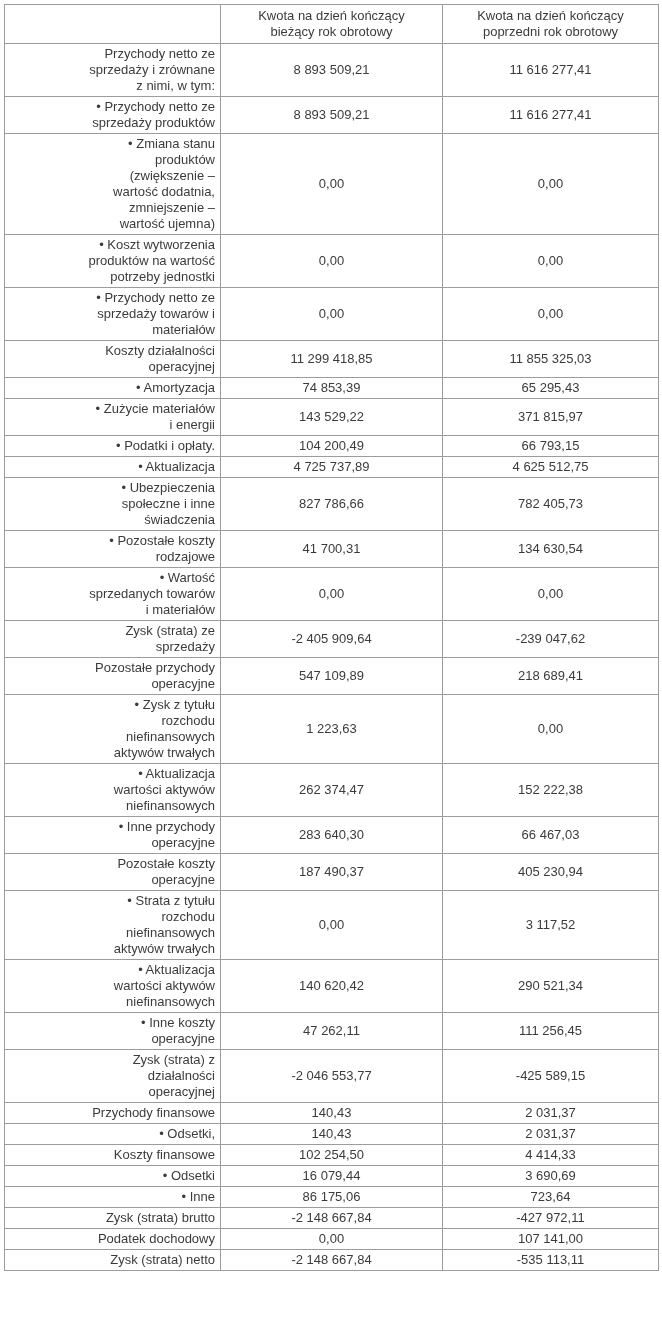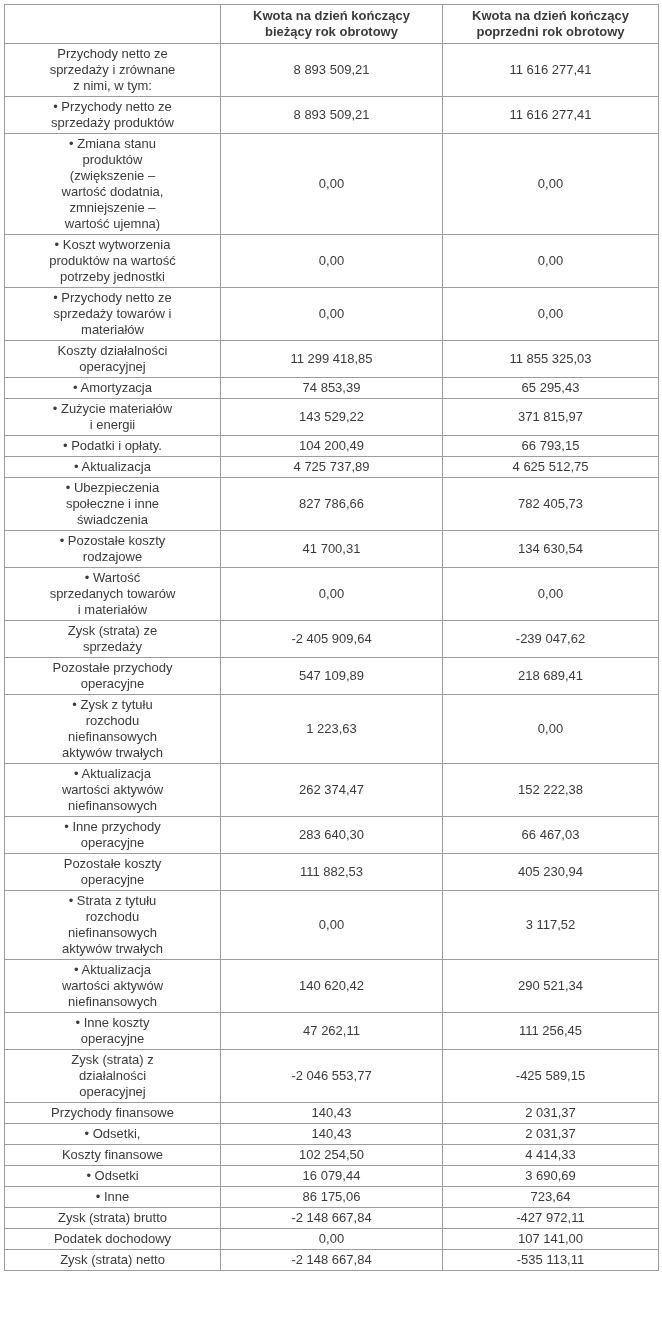--- a/index.html
+++ b/index.html
@@ -31,27 +31,27 @@
   .pl-table col.c-current{width:222px;}
   .pl-table col.c-previous{width:216px;}
   .pl-table th,
   .pl-table td{
     border:1px solid var(--border-color);
     padding:2px 5px;
     vertical-align:middle;
     overflow:hidden;
   }
   .pl-table th{
-    font-weight:bold;
+    font-weight:normal;
     text-align:center;
     white-space:pre-line;
     padding:3px 5px;
   }
   .pl-table td.cell-label{
-    text-align:center;
+    text-align:right;
     white-space:pre-line;
   }
   .pl-table td.cell-num{
     text-align:center;
     white-space:nowrap;
   }
 </style>
 </head>
 <body>
 
@@ -184,21 +184,21 @@
       </tr>
       <tr>
         <td class="cell-label">• Inne przychody
 operacyjne</td>
         <td class="cell-num">283 640,30</td>
         <td class="cell-num">66 467,03</td>
       </tr>
       <tr>
         <td class="cell-label">Pozostałe koszty
 operacyjne</td>
-        <td class="cell-num">111 882,53</td>
+        <td class="cell-num">187 490,37</td>
         <td class="cell-num">405 230,94</td>
       </tr>
       <tr>
         <td class="cell-label">• Strata z tytułu
 rozchodu
 niefinansowych
 aktywów trwałych</td>
         <td class="cell-num">0,00</td>
         <td class="cell-num">3 117,52</td>
       </tr>

